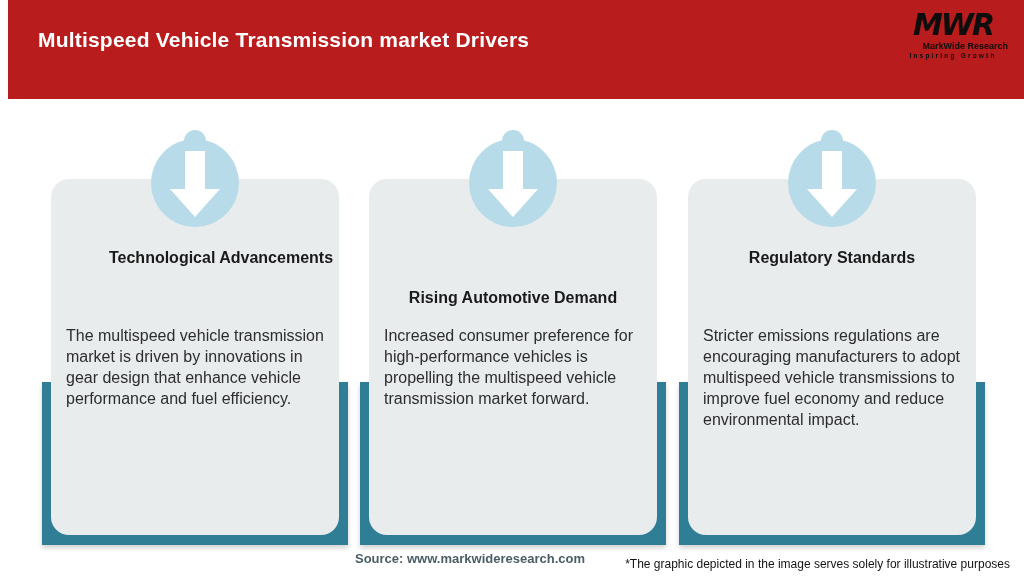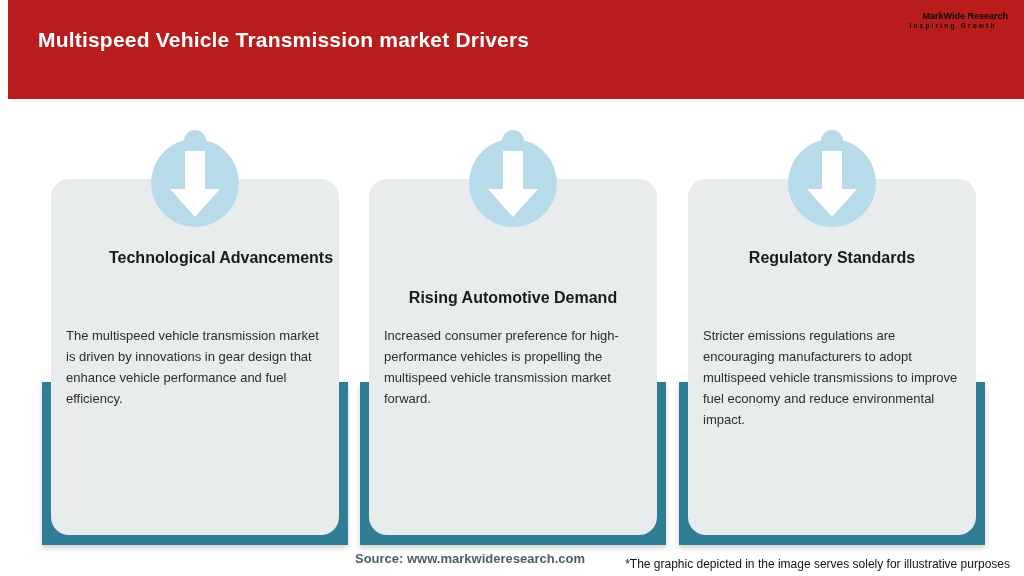--- a/index.html
+++ b/index.html
@@ -35,36 +35,37 @@
   .tab.t1{left:184px;} .tab.t2{left:502px;} .tab.t3{left:821px;}
   .circle{position:absolute;top:139px;width:88px;height:88px;border-radius:50%;background:#b7dbe8;}
   .circle.ci1{left:151px;} .circle.ci2{left:469px;} .circle.ci3{left:788px;}
   .card-title{
     position:absolute;top:248px;width:288px;text-align:center;
     font-size:16px;font-weight:bold;color:#1a1a1a;line-height:1.2;
   }
   .card-title.ct1{left:51px;margin-left:26px;} .card-title.ct2{left:369px;margin-top:40px;} .card-title.ct3{left:688px;}
   .card-body{
     position:absolute;top:325px;width:263px;
-    font-size:13px;line-height:21px;color:#2d2d2d;
+    font-size:16px;line-height:21px;color:#2d2d2d;
   }
   .card-body.cb1{left:66px;} .card-body.cb2{left:384px;} .card-body.cb3{left:703px;}
   
   .source{
     position:absolute;top:551px;left:355px;width:300px;text-align:left;
     font-size:13px;font-weight:bold;color:#4a5e66;
   }
   .disclaimer{position:absolute;top:557px;right:14px;font-size:12px;color:#141414;}
 </style>
 </head>
 <body>
 
 <div class="header">
   <div class="header-title">Multispeed Vehicle Transmission market Drivers</div>
   <div class="logo">
+    <div class="logo-acronym">MWR</div>
     <div class="logo-name">MarkWide Research</div>
     <div class="logo-tagline">Inspiring Growth</div>
   </div>
 </div>
 
 <div class="back b1"></div>
 <div class="back b2"></div>
 <div class="back b3"></div>
 
 <div class="card c1"></div>

